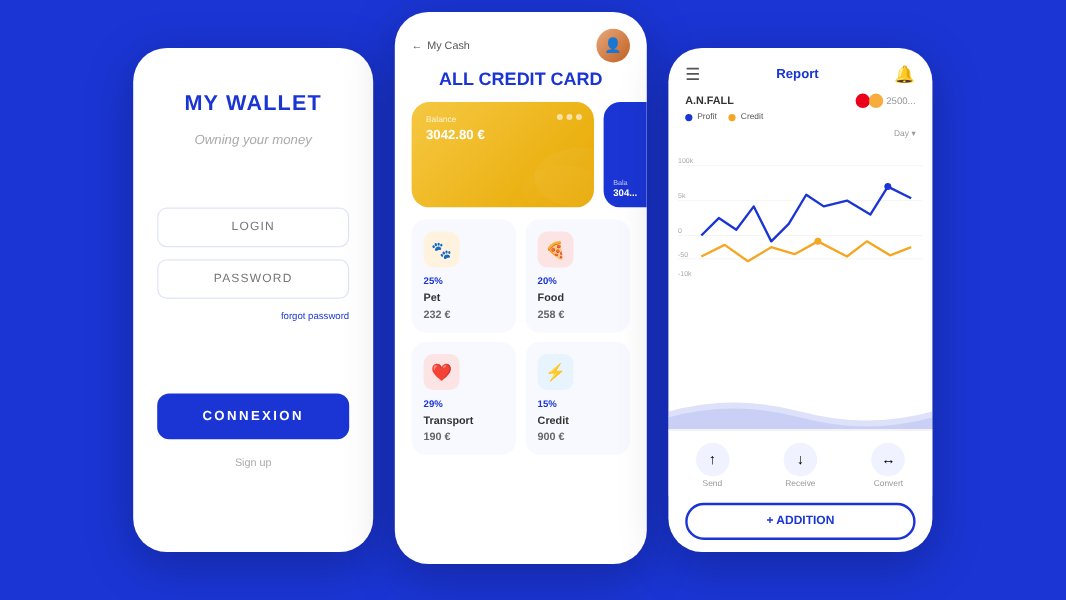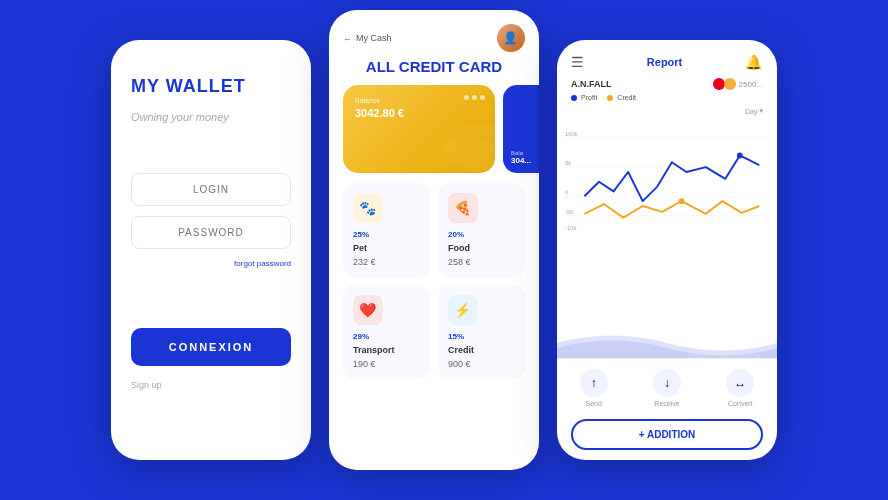--- a/index.html
+++ b/index.html
@@ -30,21 +30,21 @@
       box-shadow: 0 10px 40px rgba(0,0,0,0.25);
       position: relative;
     }
 
     
     .phone-wallet {
       width: 200px;
       height: 420px;
       display: flex;
       flex-direction: column;
-      align-items: flex-start;
+      align-items: center;
       padding: 36px 20px 24px;
     }
 
     .wallet-title {
       color: #1a35d4;
       font-size: 18px;
       font-weight: 900;
       letter-spacing: 1px;
       margin-bottom: 14px;
       text-align: center;
@@ -276,20 +276,21 @@
 
     .expense-name {
       font-size: 9px;
       font-weight: 700;
       color: #333;
     }
 
     .expense-amount {
       font-size: 9px;
       color: #666;
+      font-weight: bold;
     }
 
     
     .phone-report {
       width: 220px;
       height: 420px;
       display: flex;
       flex-direction: column;
     }
 

